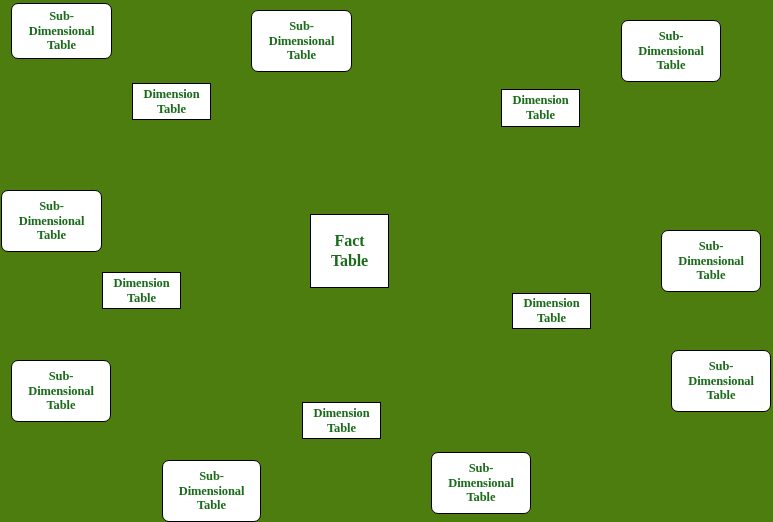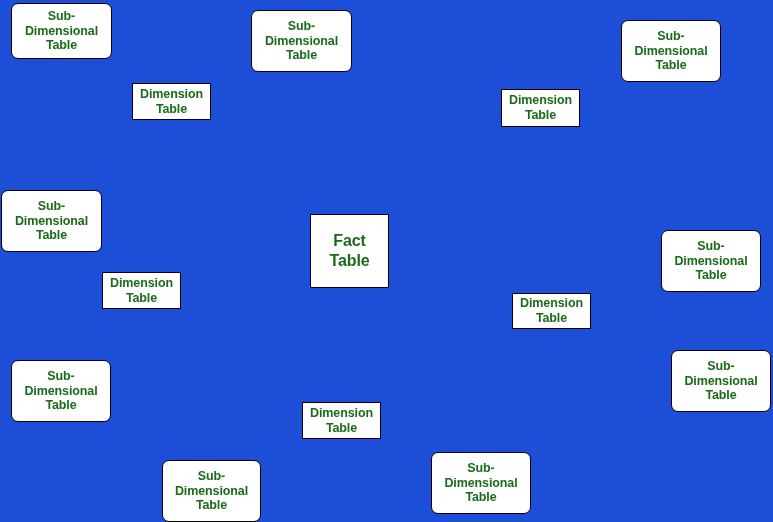--- a/index.html
+++ b/index.html
@@ -42,21 +42,21 @@
   .node.fact {
     border: 1px solid #000000;
     border-radius: 0;
     font-size: 16px;
     line-height: 1.22;
   }
 </style>
 </head>
 <body>
 
-<div id="canvas" style="background: #1d4ed8;">
+<div id="canvas" style="background: #4d7c0f; font-family: Liberation Serif, serif;">
     <div class="node sub" style="left: 11px; top: 3px; width: 101px; height: 56px; background: rgb(255, 255, 255); border-color: rgb(0, 0, 0); color: rgb(26, 107, 26);">Sub-
 Dimensional
 Table</div>
     <div class="node sub" style="left: 251px; top: 10px; width: 101px; height: 62px; background: rgb(255, 255, 255); border-color: rgb(0, 0, 0); color: rgb(26, 107, 26);">Sub-
 Dimensional
 Table</div>
     <div class="node sub" style="left: 621px; top: 20px; width: 100px; height: 62px; background: rgb(255, 255, 255); border-color: rgb(0, 0, 0); color: rgb(26, 107, 26);">Sub-
 Dimensional
 Table</div>
     <div class="node dim" style="left: 132px; top: 83px; width: 79px; height: 37px; background: rgb(255, 255, 255); border-color: rgb(0, 0, 0); color: rgb(26, 107, 26);">Dimension

